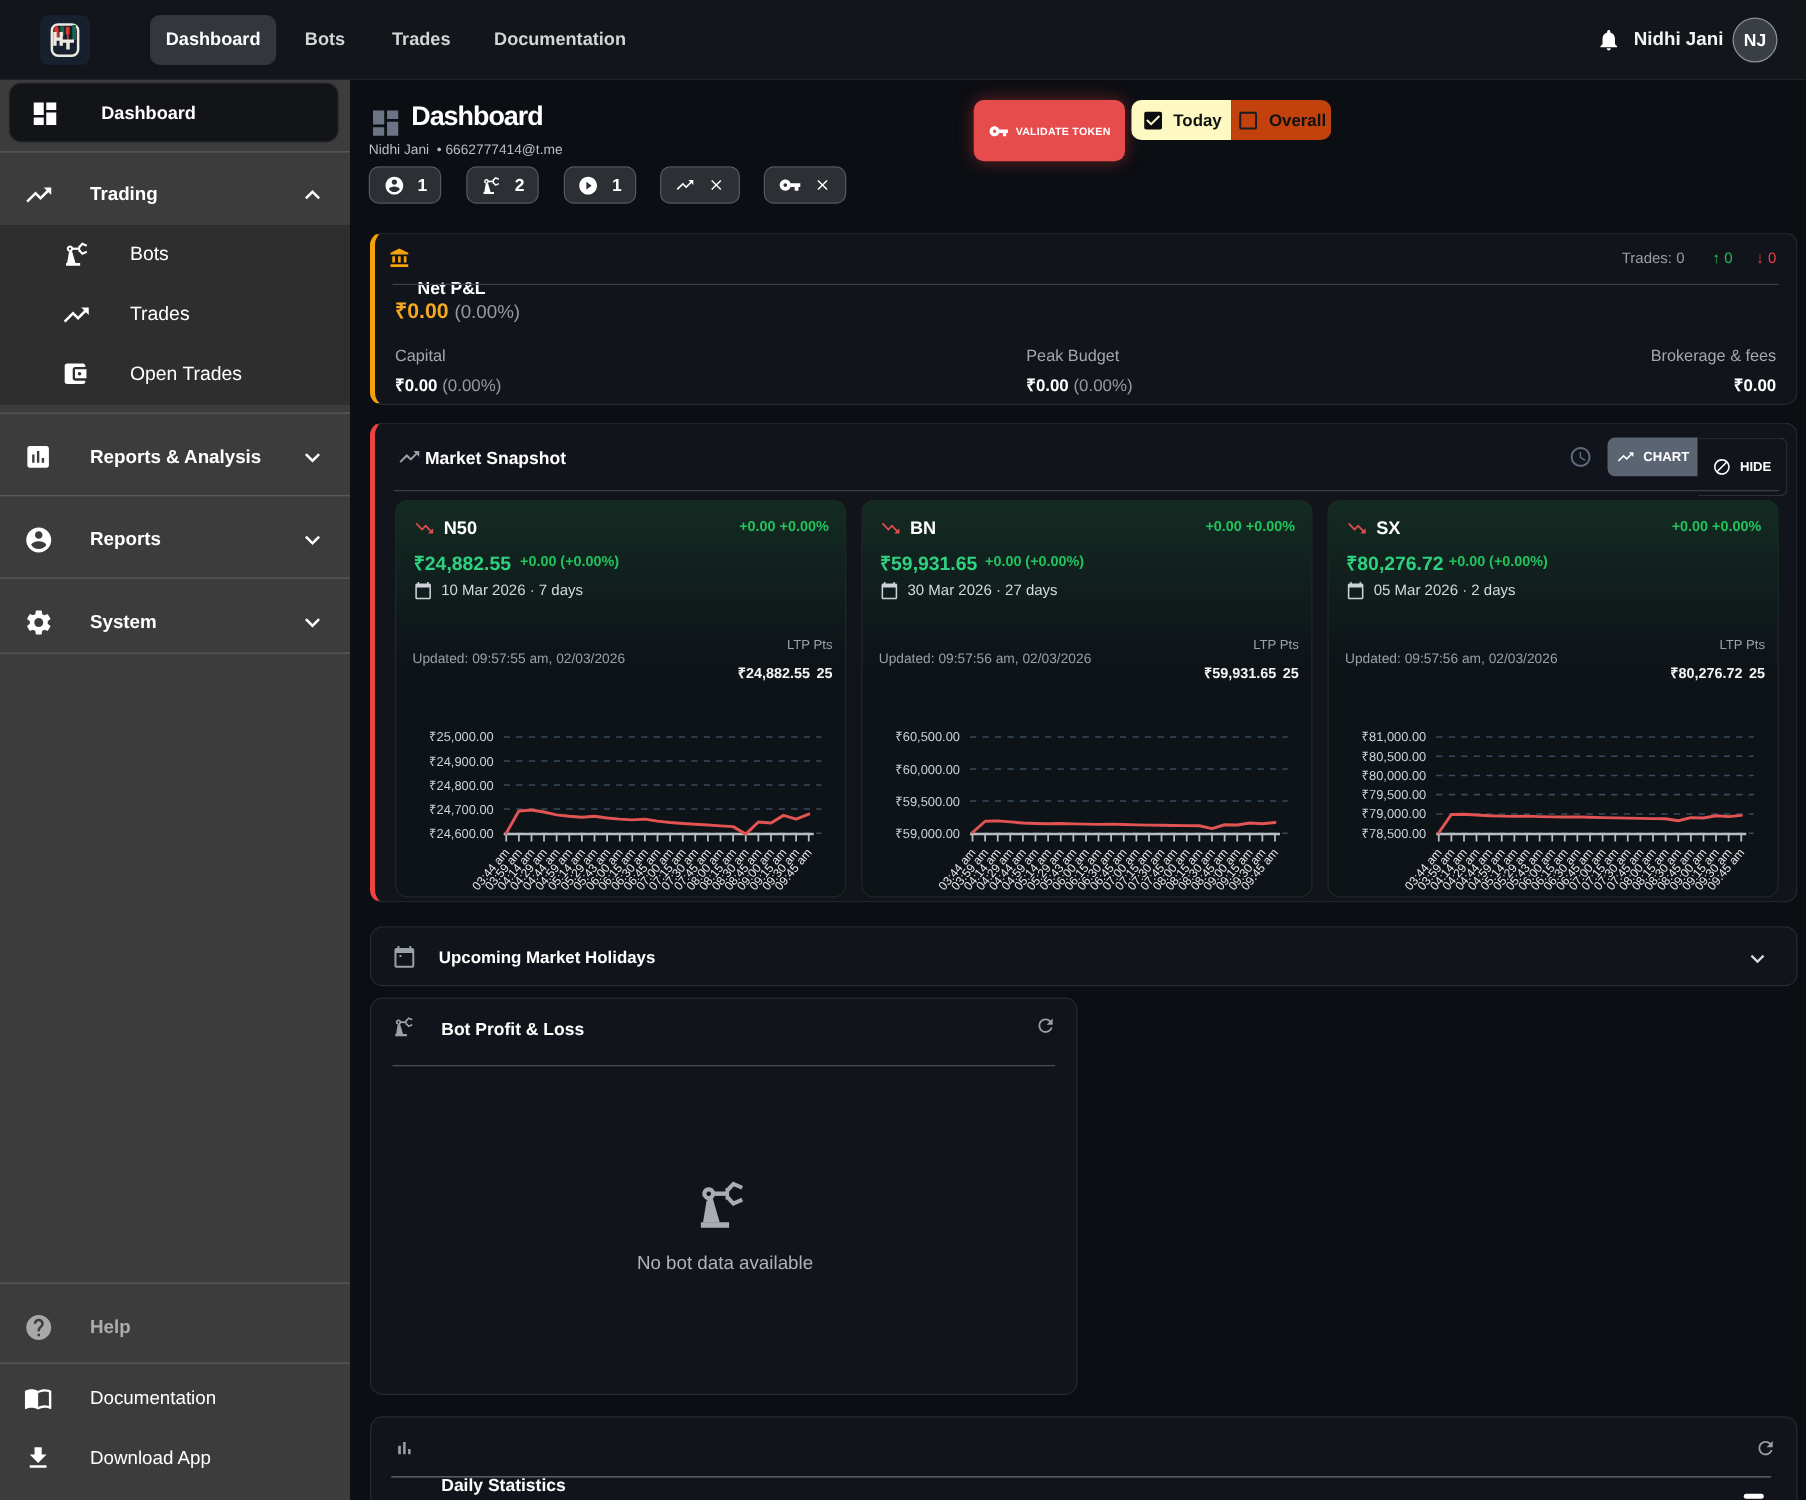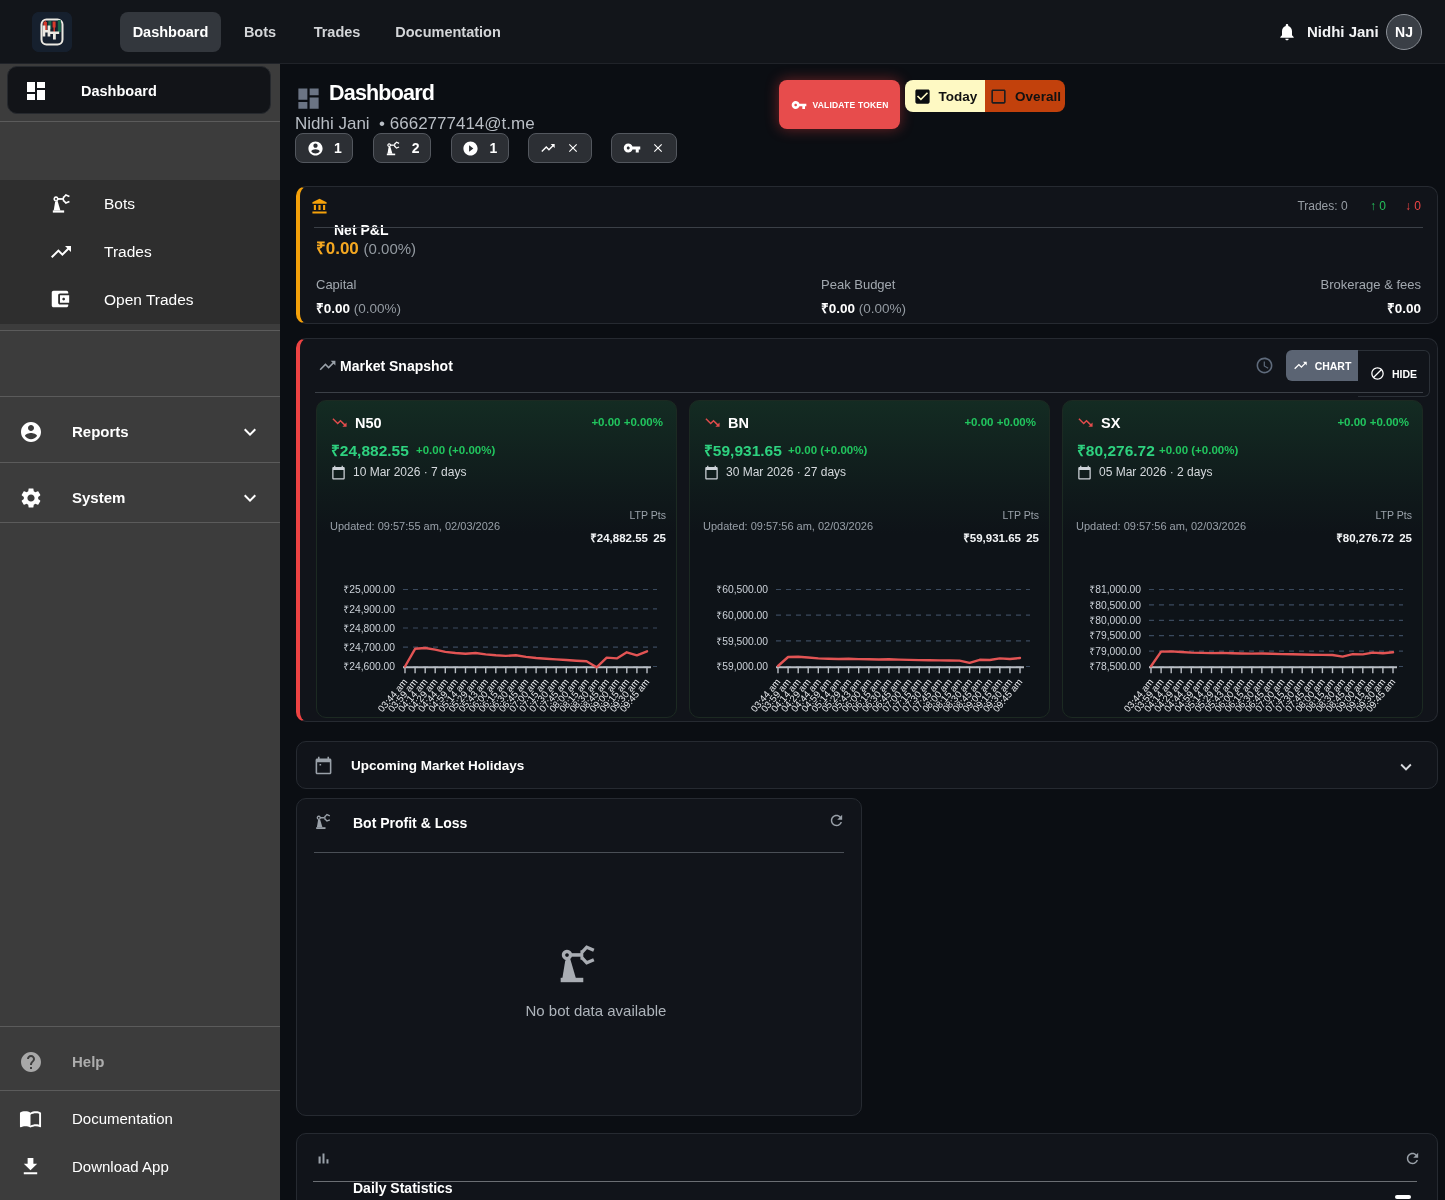--- a/index.html
+++ b/index.html
@@ -27,21 +27,21 @@
 .sb-row .tx { position:absolute; left:72px; top:15px; font-size:15px; font-weight:bold; color:#fff; }
 .sb-row .caret { position:absolute; right:18px; top:12px; }
 .sb-sub { position:absolute; left:0; width:280px; background:#2e2e2e; }
 .sb-subrow { position:relative; height:48px; }
 .sb-subrow .ic { position:absolute; left:49px; top:12px; }
 .sb-subrow .tx { position:absolute; left:104px; top:15px; font-size:15.5px; color:#fff; }
 .sb-div { position:absolute; left:0; width:280px; height:1px; background:#5b5b5b; }
 .main { position:absolute; left:280px; top:64px; width:1165px; height:1136px; }
 .h-icon { position:absolute; left:15px; top:21px; }
 .h-title { position:absolute; left:49px; top:17px; font-size:21.5px; font-weight:bold; color:#fff; letter-spacing:-0.8px; }
-.h-sub { position:absolute; left:15px; top:50px; font-size:17px; color:#b9bec5; }
+.h-sub { position:absolute; left:15px; top:50px; font-size:11px; color:#b9bec5; }
 .chips { position:absolute; left:15px; top:69px; }
 .chip { display:inline-block; height:30px; background:#2c2f34; border:1px solid #53575e;
   border-radius:8px; margin-right:15px; color:#fff; font-size:14px; font-weight:bold;
   vertical-align:top; }
 .chip .inner { display:flex; align-items:center; height:28px; padding:0 10.5px; gap:10.5px; }
 .btn-validate { position:absolute; left:499px; top:16px; width:121px; height:49px; background:#e74c4c;
   border-radius:8px; color:#fff; font-size:8.5px; font-weight:bold; letter-spacing:0.2px; white-space:nowrap;
   display:flex; align-items:center; justify-content:center; gap:6px;
   box-shadow:0 0 14px rgba(231,60,60,0.45); }
 .toggle { position:absolute; left:625px; top:16px; width:160px; height:32px; border-radius:8px;
@@ -90,21 +90,21 @@
 .holi { left:16px; top:677px; width:1142px; height:48px; }
 .holi .ic { position:absolute; left:17px; top:14px; }
 .holi .tx { position:absolute; left:54px; top:16px; font-size:13.5px; font-weight:bold; color:#fff; }
 .holi .caret { position:absolute; right:20px; top:14px; }
 .botpnl { left:16px; top:734px; width:566px; height:318px; }
 .botpnl .hic { position:absolute; left:16px; top:13px; }
 .botpnl .tx { position:absolute; left:56px; top:16px; font-size:14px; font-weight:bold; color:#fff; }
 .botpnl .refresh { position:absolute; right:16px; top:13px; }
 .botpnl .hdiv { position:absolute; left:17px; right:17px; top:53px; height:1px; background:#4a4f56; }
 .botpnl .bigbot { position:absolute; left:256px; top:142px; }
-.botpnl .nodata { position:absolute; left:16px; width:566px; top:203px; text-align:center;
+.botpnl .nodata { position:absolute; left:0; width:566px; top:203px; text-align:center;
   font-size:15px; color:#aeb4bb; }
 .daily { left:16px; top:1069px; width:1142px; height:200px; }
 .daily .hic { position:absolute; left:18px; top:16px; }
 .daily .tx { position:absolute; left:56px; top:18px; font-size:14px; font-weight:bold; color:#fff;margin-top:28px; }
 .daily .refresh { position:absolute; right:16px; top:16px; }
 .daily .hdiv { position:absolute; left:16px; right:20px; top:47px; height:1px; background:#6b6e73; }
 svg { display:block; }
 </style>
 </head>
 <body>
@@ -140,20 +140,33 @@
 <div class="sidebar">
   <div class="sb-dash">
       <span class="ic">
         <svg width="24" height="24" viewBox="0 0 24 24">
           <path d="M3 13h8V3H3v10zm0 8h8v-6H3v6zm10 0h8V11h-8v10zm0-18v6h8V3h-8z" fill="#ffffff"></path>
         </svg>
       </span>
       <span class="tx">Dashboard</span>
     </div>
   <div class="sb-div" style="top:57px;"></div>
+  <div class="sb-row" style="top:68px;">
+      <span class="ic">
+        <svg width="24" height="24" viewBox="0 0 24 24">
+          <path d="M16 6l2.29 2.29-4.88 4.88-4-4L2 16.59 3.41 18l6-6 4 4 6.3-6.29L22 12V6z" fill="#ffffff"></path>
+        </svg>
+      </span>
+      <span class="tx">Trading</span>
+      <span class="caret">
+        <svg width="24" height="24" viewBox="0 0 24 24">
+          <path d="M12 8l-6 6 1.41 1.41L12 10.83l4.59 4.58L18 14z" fill="#ffffff"></path>
+        </svg>
+      </span>
+    </div>
   <div class="sb-sub" style="top:116px; height:144px;">
     <div class="sb-subrow">
         <span class="ic">
           <svg width="23" height="23" viewBox="0 0 24 24">
             <g fill="#ffffff">
               <rect x="4.0" y="19.2" width="11.8" height="2.3"></rect>
               <path d="M4.9 19.3 L6.4 10.2 L8.9 9.0 L11.9 19.3 z"></path>
               <path d="M7.3 4.55 a2.7 2.7 0 1 1 -0.01 0 z M7.3 6.35 a0.95 0.95 0 1 0 0.01 0 z" fill-rule="evenodd"></path>
               <rect x="8.8" y="6.35" width="6.0" height="1.85"></rect>
               <rect x="14.3" y="4.9" width="1.5" height="4.8"></rect>
@@ -175,20 +188,33 @@
     <div class="sb-subrow">
         <span class="ic">
           <svg width="22" height="22" viewBox="0 0 24 24">
             <path d="M21 18v1c0 1.1-.9 2-2 2H5c-1.11 0-2-.9-2-2V5c0-1.1.89-2 2-2h14c1.1 0 2 .9 2 2v1h-9c-1.11 0-2 .9-2 2v8c0 1.1.89 2 2 2h9zm-9-2h10V8H12v8zm4-2.5c-.83 0-1.5-.67-1.5-1.5s.67-1.5 1.5-1.5 1.5.67 1.5 1.5-.67 1.5-1.5 1.5z" fill="#ffffff"></path>
           </svg>
         </span>
         <span class="tx">Open Trades</span>
       </div>
   </div>
   <div class="sb-div" style="top:266px;"></div>
+  <div class="sb-row" style="top:278px;">
+      <span class="ic">
+        <svg width="23" height="23" viewBox="0 0 24 24">
+          <path d="M19 3H5c-1.1 0-2 .9-2 2v14c0 1.1.9 2 2 2h14c1.1 0 2-.9 2-2V5c0-1.1-.9-2-2-2zM9 17H7v-7h2v7zm4 0h-2V7h2v10zm4 0h-2v-4h2v4z" fill="#ffffff"></path>
+        </svg>
+      </span>
+      <span class="tx">Reports &amp; Analysis</span>
+      <span class="caret">
+        <svg width="24" height="24" viewBox="0 0 24 24">
+          <path d="M16.59 8.59L12 13.17 7.41 8.59 6 10l6 6 6-6z" fill="#ffffff"></path>
+        </svg>
+      </span>
+    </div>
   <div class="sb-div" style="top:332px;"></div>
   <div class="sb-row" style="top:344px;">
       <span class="ic">
         <svg width="24" height="24" viewBox="0 0 24 24">
           <path d="M12 2C6.48 2 2 6.48 2 12s4.48 10 10 10 10-4.48 10-10S17.52 2 12 2zm0 3c1.66 0 3 1.34 3 3s-1.34 3-3 3-3-1.34-3-3 1.34-3 3-3zm0 14.2c-2.5 0-4.71-1.28-6-3.22.03-1.99 4-3.08 6-3.08 1.99 0 5.97 1.09 6 3.08-1.29 1.94-3.5 3.22-6 3.22z" fill="#ffffff"></path>
         </svg>
       </span>
       <span class="tx">Reports</span>
       <span class="caret">
         <svg width="24" height="24" viewBox="0 0 24 24">

